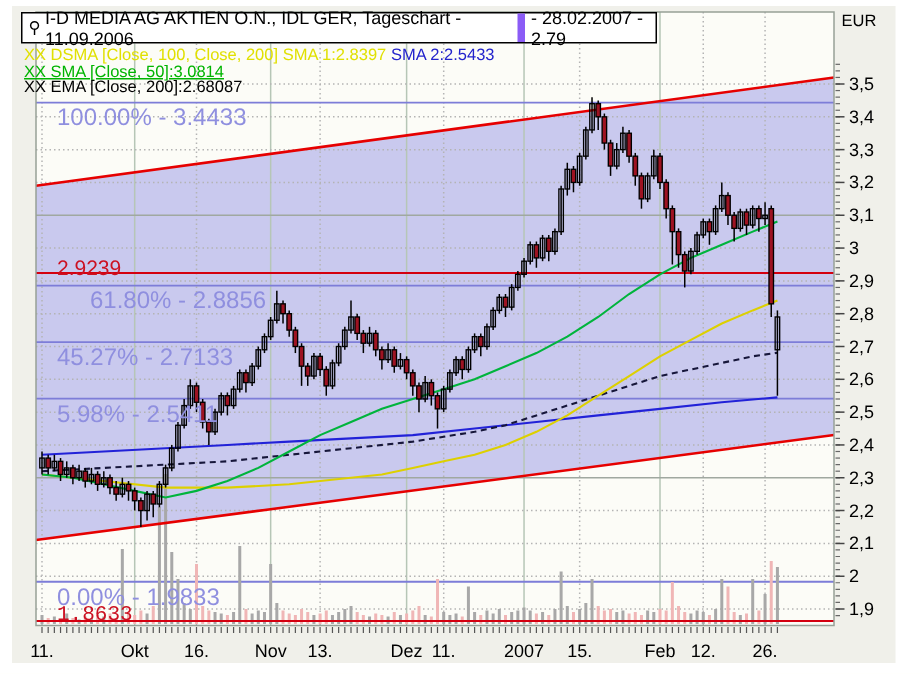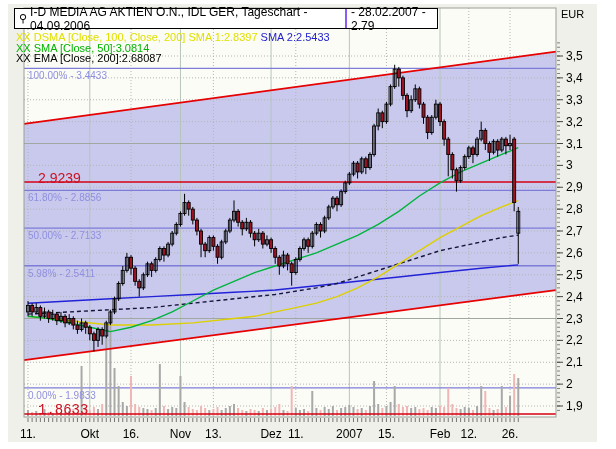--- a/index.html
+++ b/index.html
@@ -2,28 +2,28 @@
 <html><head>
 <meta charset="utf-8">
 <style>
   html,body{margin:0;padding:0;background:#ffffff;font-family:"Liberation Sans",sans-serif;}
   #stage{position:relative;width:616px;height:449px;background:#ffffff;overflow:hidden;}
   #widget-bg{position:absolute;left:8px;top:4px;width:589px;height:438px;background:#f0f0ea;}
   #chart-svg{position:absolute;left:0;top:0;}
   #title-bar{position:absolute;left:14px;top:8px;height:21px;display:flex;background:#ffffff;border:1px solid #000;box-sizing:border-box;z-index:5;}
   .title-cell{display:flex;align-items:center;font-size:12px;color:#000;padding:0 4px;height:100%;box-sizing:border-box;}
   #title-cell-left{width:330px;}
-  #title-cell-right{border-left:2px solid #8b5cf6;width:92px;}
+  #title-cell-right{border-left:5px solid #8b5cf6;width:92px;}
   .pin{font-size:11px;margin-right:3px;}
   .legend-line{position:absolute;left:16px;font-size:11px;z-index:4;letter-spacing:0;}
   #legend-1{top:31px;}
-  #legend-2{top:42px;}
+  #legend-2{top:42px;text-decoration:underline;}
   #legend-3{top:52px;text-align:right;}
   #copyright{top:62px;color:#000;}
-  .fib-label{position:absolute;left:28px;font-size:10px;color:#8f8fdf;z-index:3;}
+  .fib-label{position:absolute;left:38px;font-size:16px;color:#8f8fdf;z-index:3;}
   .hline-label{position:absolute;left:38px;font-size:14px;color:#cc1122;z-index:3;}
   #eur-label{position:absolute;left:561px;top:8px;font-size:11px;color:#000;z-index:3;}
 </style>
 </head>
 <body>
 
 <div id="stage">
   <div id="widget-bg"></div>
   <svg id="chart-svg" width="616" height="449">
       <rect x="24" y="8" width="532" height="409" fill="#fcfcf7"></rect>
@@ -680,36 +680,36 @@
       <text x="349.36" y="438" font-size="12" fill="#000" text-anchor="middle" font-family="&quot;Liberation Sans&quot;, sans-serif">2007</text>
       <text x="386.44" y="438" font-size="12" fill="#000" text-anchor="middle" font-family="&quot;Liberation Sans&quot;, sans-serif">15.</text>
       <text x="440" y="438" font-size="12" fill="#000" text-anchor="middle" font-family="&quot;Liberation Sans&quot;, sans-serif">Feb</text>
       <text x="468.84000000000003" y="438" font-size="12" fill="#000" text-anchor="middle" font-family="&quot;Liberation Sans&quot;, sans-serif">12.</text>
       <text x="510.04" y="438" font-size="12" fill="#000" text-anchor="middle" font-family="&quot;Liberation Sans&quot;, sans-serif">26.</text>
     </svg>
 
   <div id="title-bar">
     <div class="title-cell" id="title-cell-left">
       <span class="pin">⚲</span>
-      <span>I-D MEDIA AG AKTIEN O.N., IDL GER, Tageschart - 04.09.2006</span>
+      <span>I-D MEDIA AG AKTIEN O.N., IDL GER, Tageschart - 11.09.2006</span>
     </div>
     <div class="title-cell" id="title-cell-right">
       <span>- 28.02.2007 - 2.79</span>
     </div>
   </div>
 
   <div class="legend-line" id="legend-1">
     <span style="color:#e0e000">XX DSMA [Close, 100, Close, 200] SMA 1:2.8397</span><span style="color:#2222cc"> SMA 2:2.5433</span>
   </div>
   <div class="legend-line" id="legend-2" style="color:#00b400">XX SMA [Close, 50]:3.0814</div>
   <div class="legend-line" id="legend-3" style="color:#000">XX EMA [Close, 200]:2.68087</div>
 
   <div class="fib-label" style="top: 70.4031px; color: rgb(143, 143, 223);">100.00% - 3.4433</div>
-  <div class="fib-label" style="top: 192.4px; color: rgb(143, 143, 223);">61.80% - 2.8856</div>
-  <div class="fib-label" style="top: 230.091px; color: rgb(143, 143, 223);">50.00% - 2.7133</div>
+  <div class="fib-label" style="top: 192.4px; color: rgb(143, 143, 223); margin-left: 22px;">61.80% - 2.8856</div>
+  <div class="fib-label" style="top: 230.091px; color: rgb(143, 143, 223);">45.27% - 2.7133</div>
   <div class="fib-label" style="top: 267.759px; color: rgb(143, 143, 223);">5.98% - 2.5411</div>
   <div class="fib-label" style="top: 389.778px; color: rgb(143, 143, 223);">0.00% - 1.9833</div>
 
   <div class="hline-label" style="top: 170.022px;">2.9239</div>
   <div class="hline-label" style="top: 402.028px; font-family: Liberation Mono, monospace;">1.8633</div>
 
   <div id="eur-label">EUR</div>
 </div>
 
 </body></html>

